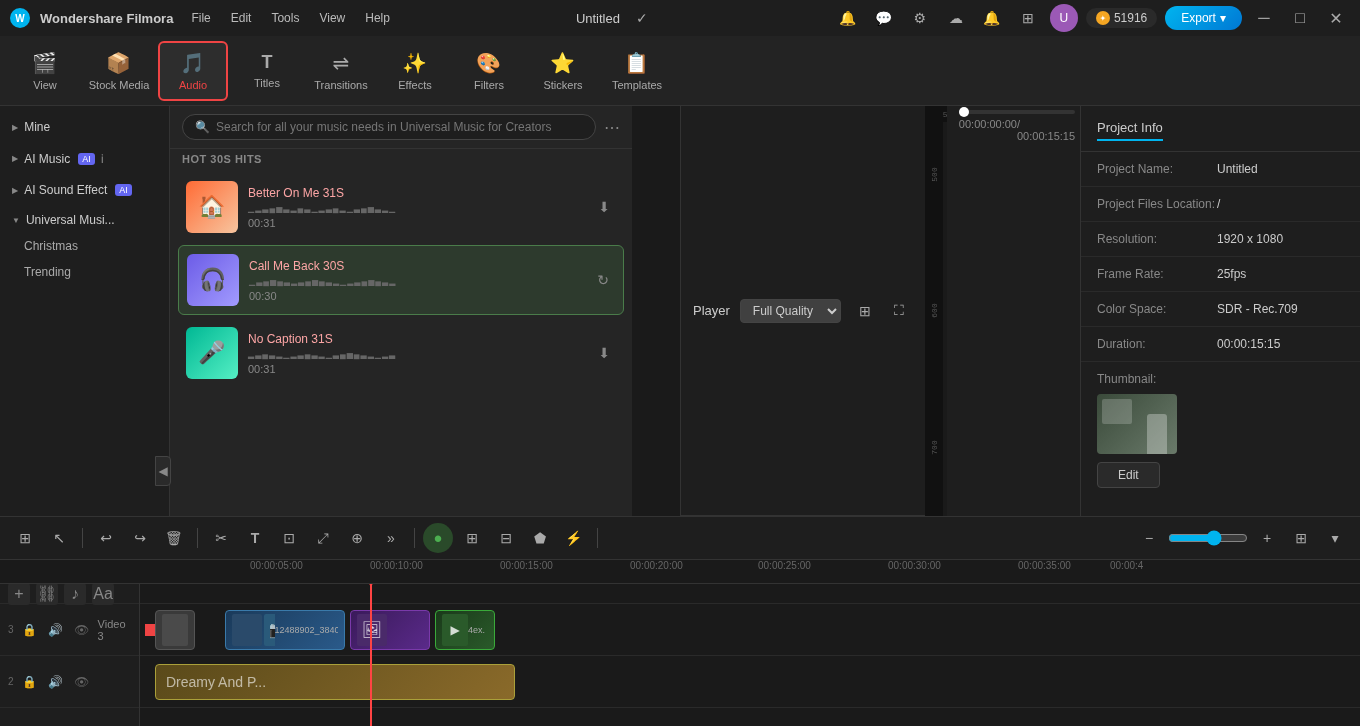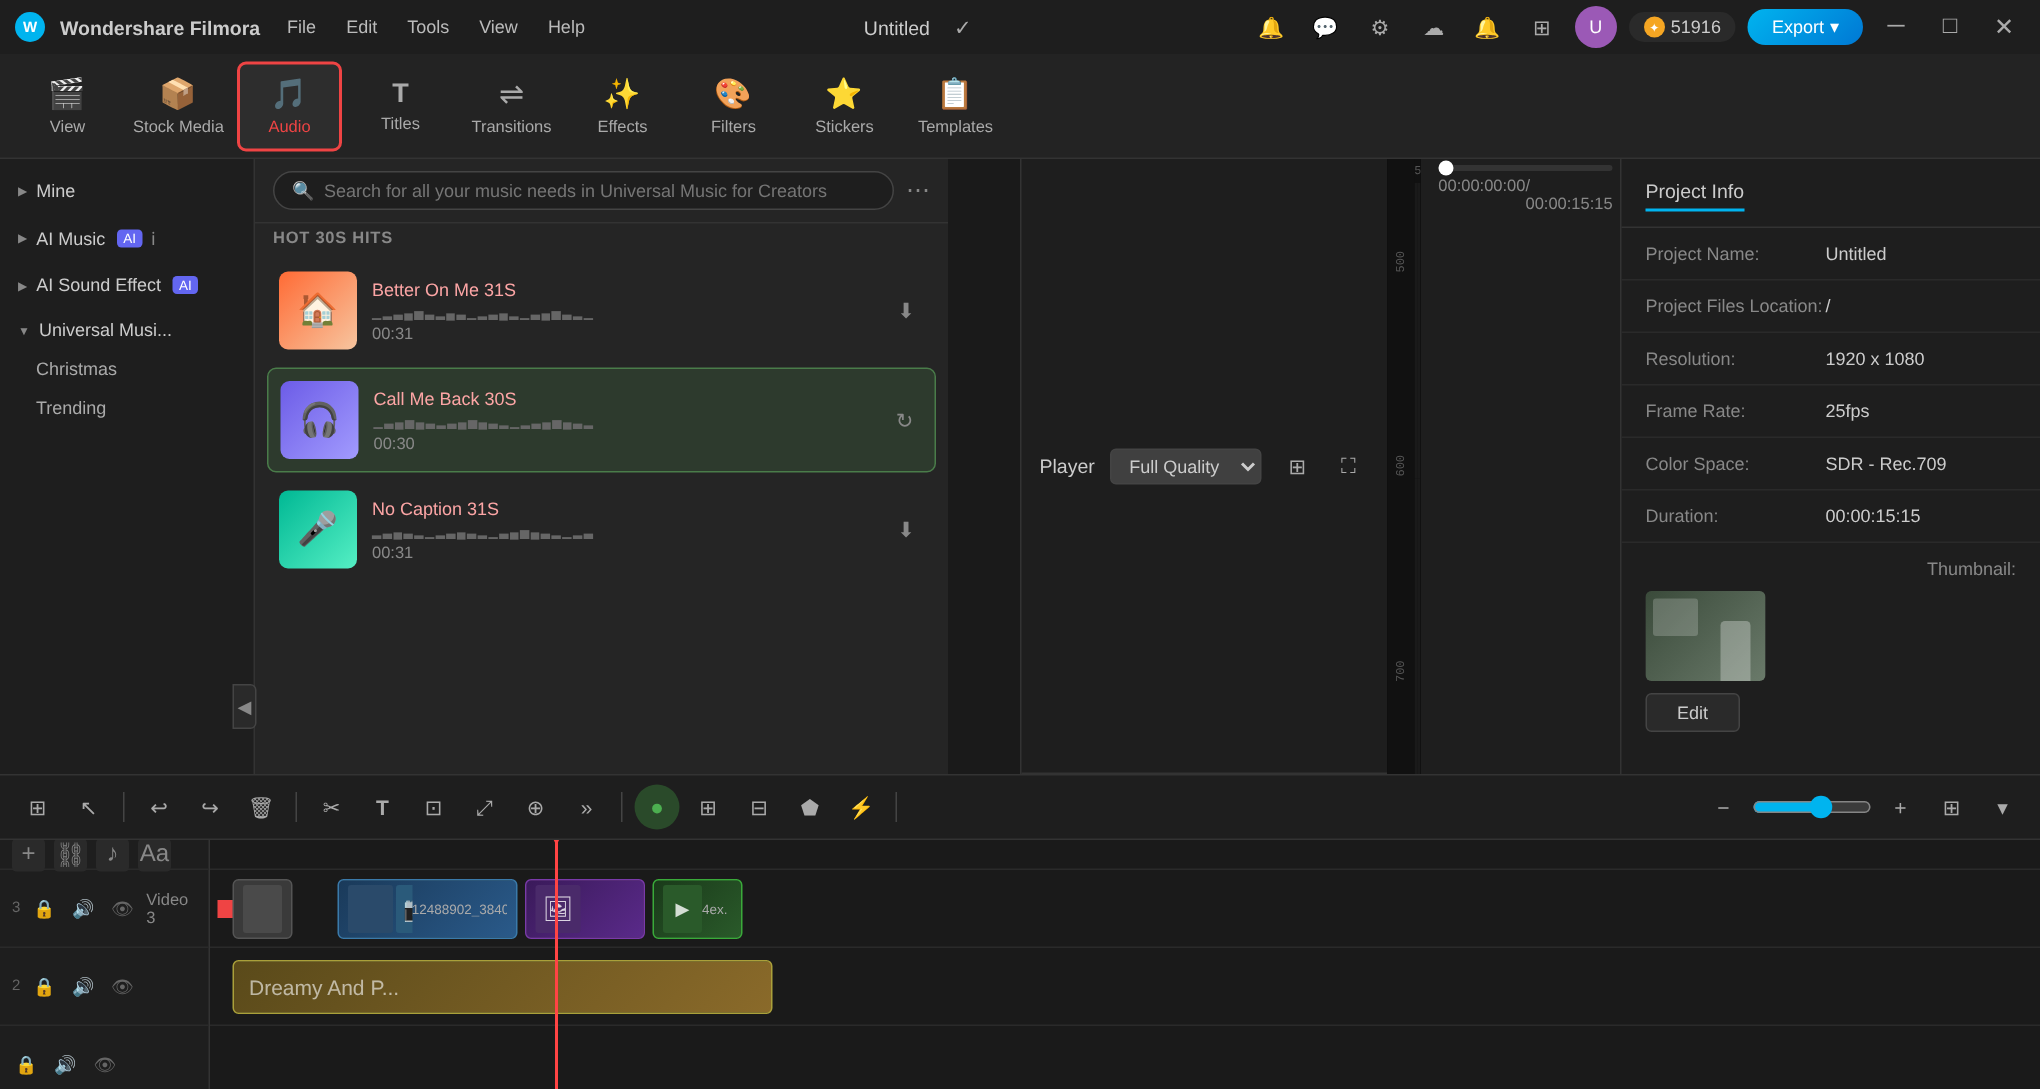--- a/index.html
+++ b/index.html
@@ -93,21 +93,21 @@
     .ctrl-btn.play { width: 34px; height: 34px; border-radius: 50%; border: 1px solid #555; }
 
     
     #right-panel { width: 280px; background: #1e1e1e; border-left: 1px solid #333; display: flex; flex-direction: column; }
     #project-info-tab { padding: 10px 16px; border-bottom: 1px solid #333; display: flex; gap: 8px; }
     .proj-tab { color: #ccc; font-size: 13px; font-weight: 500; padding: 4px 0; border-bottom: 2px solid #00b4ef; cursor: pointer; }
     .info-row { display: flex; padding: 10px 16px; border-bottom: 1px solid #2a2a2a; }
     .info-label { color: #888; font-size: 12px; width: 120px; flex-shrink: 0; }
     .info-value { color: #ccc; font-size: 12px; }
     #thumbnail-section { padding: 10px 16px; display: flex; flex-direction: column; gap: 8px; }
-    #thumbnail-label { color: #888; font-size: 12px; text-align: right; }
+    #thumbnail-label { color: #888; font-size: 12px; }
     #thumbnail-preview { width: 80px; height: 60px; background: #2a2a2a; border-radius: 4px; display: flex; align-items: center; justify-content: center; overflow: hidden; }
     #thumb-img { width: 100%; height: 100%; background: linear-gradient(135deg, #3a4a3a, #6a7a6a); position: relative; }
     .thumb-person { position: absolute; bottom: 0; right: 10px; width: 20px; height: 40px; background: rgba(255,255,255,0.3); border-radius: 3px 3px 0 0; }
     #edit-btn { background: #2a2a2a; border: 1px solid #444; color: #ccc; padding: 5px 20px; border-radius: 4px; cursor: pointer; font-size: 12px; align-self: flex-start; }
 
     
     #edit-toolbar { height: 44px; background: #1e1e1e; border-top: 1px solid #333; border-bottom: 1px solid #333; display: flex; align-items: center; padding: 0 10px; gap: 4px; }
     .edit-btn { width: 30px; height: 30px; display: flex; align-items: center; justify-content: center; color: #aaa; cursor: pointer; font-size: 14px; border-radius: 4px; }
     .edit-divider { width: 1px; height: 20px; background: #444; margin: 0 4px; }
     #zoom-control { display: flex; align-items: center; gap: 4px; margin-left: auto; }
@@ -449,20 +449,32 @@
     <div class="edit-btn">−</div>
     <input type="range" id="zoom-slider" min="0" max="100" value="60" style="">
     <div class="edit-btn">+</div>
   </div>
   <div class="edit-btn">⊞</div>
   <div class="edit-btn">▾</div>
 </div>
 
 <div id="timeline">
 
+  <div id="timeline-ruler">
+    <div style="position:relative;flex:1;height:100%;margin-left:0;">
+      <span class="ruler-mark" style="left:110px;">00:00:05:00</span>
+      <span class="ruler-mark" style="left:230px;">00:00:10:00</span>
+      <span class="ruler-mark" style="left:360px;">00:00:15:00</span>
+      <span class="ruler-mark" style="left:490px;">00:00:20:00</span>
+      <span class="ruler-mark" style="left:618px;">00:00:25:00</span>
+      <span class="ruler-mark" style="left:748px;">00:00:30:00</span>
+      <span class="ruler-mark" style="left:878px;">00:00:35:00</span>
+      <span class="ruler-mark" style="left:970px;">00:00:4</span>
+    </div>
+  </div>
 
   <div id="timeline-tracks">
     <div id="track-labels">
 
       <div style="height:20px;display:flex;align-items:center;gap:6px;padding:0 8px;border-bottom:1px solid #2a2a2a;">
         <div class="add-track-btn">+</div>
         <div class="add-track-btn">⛓</div>
         <div class="add-track-btn">♪</div>
         <div class="add-track-btn">Aa</div>
       </div>

